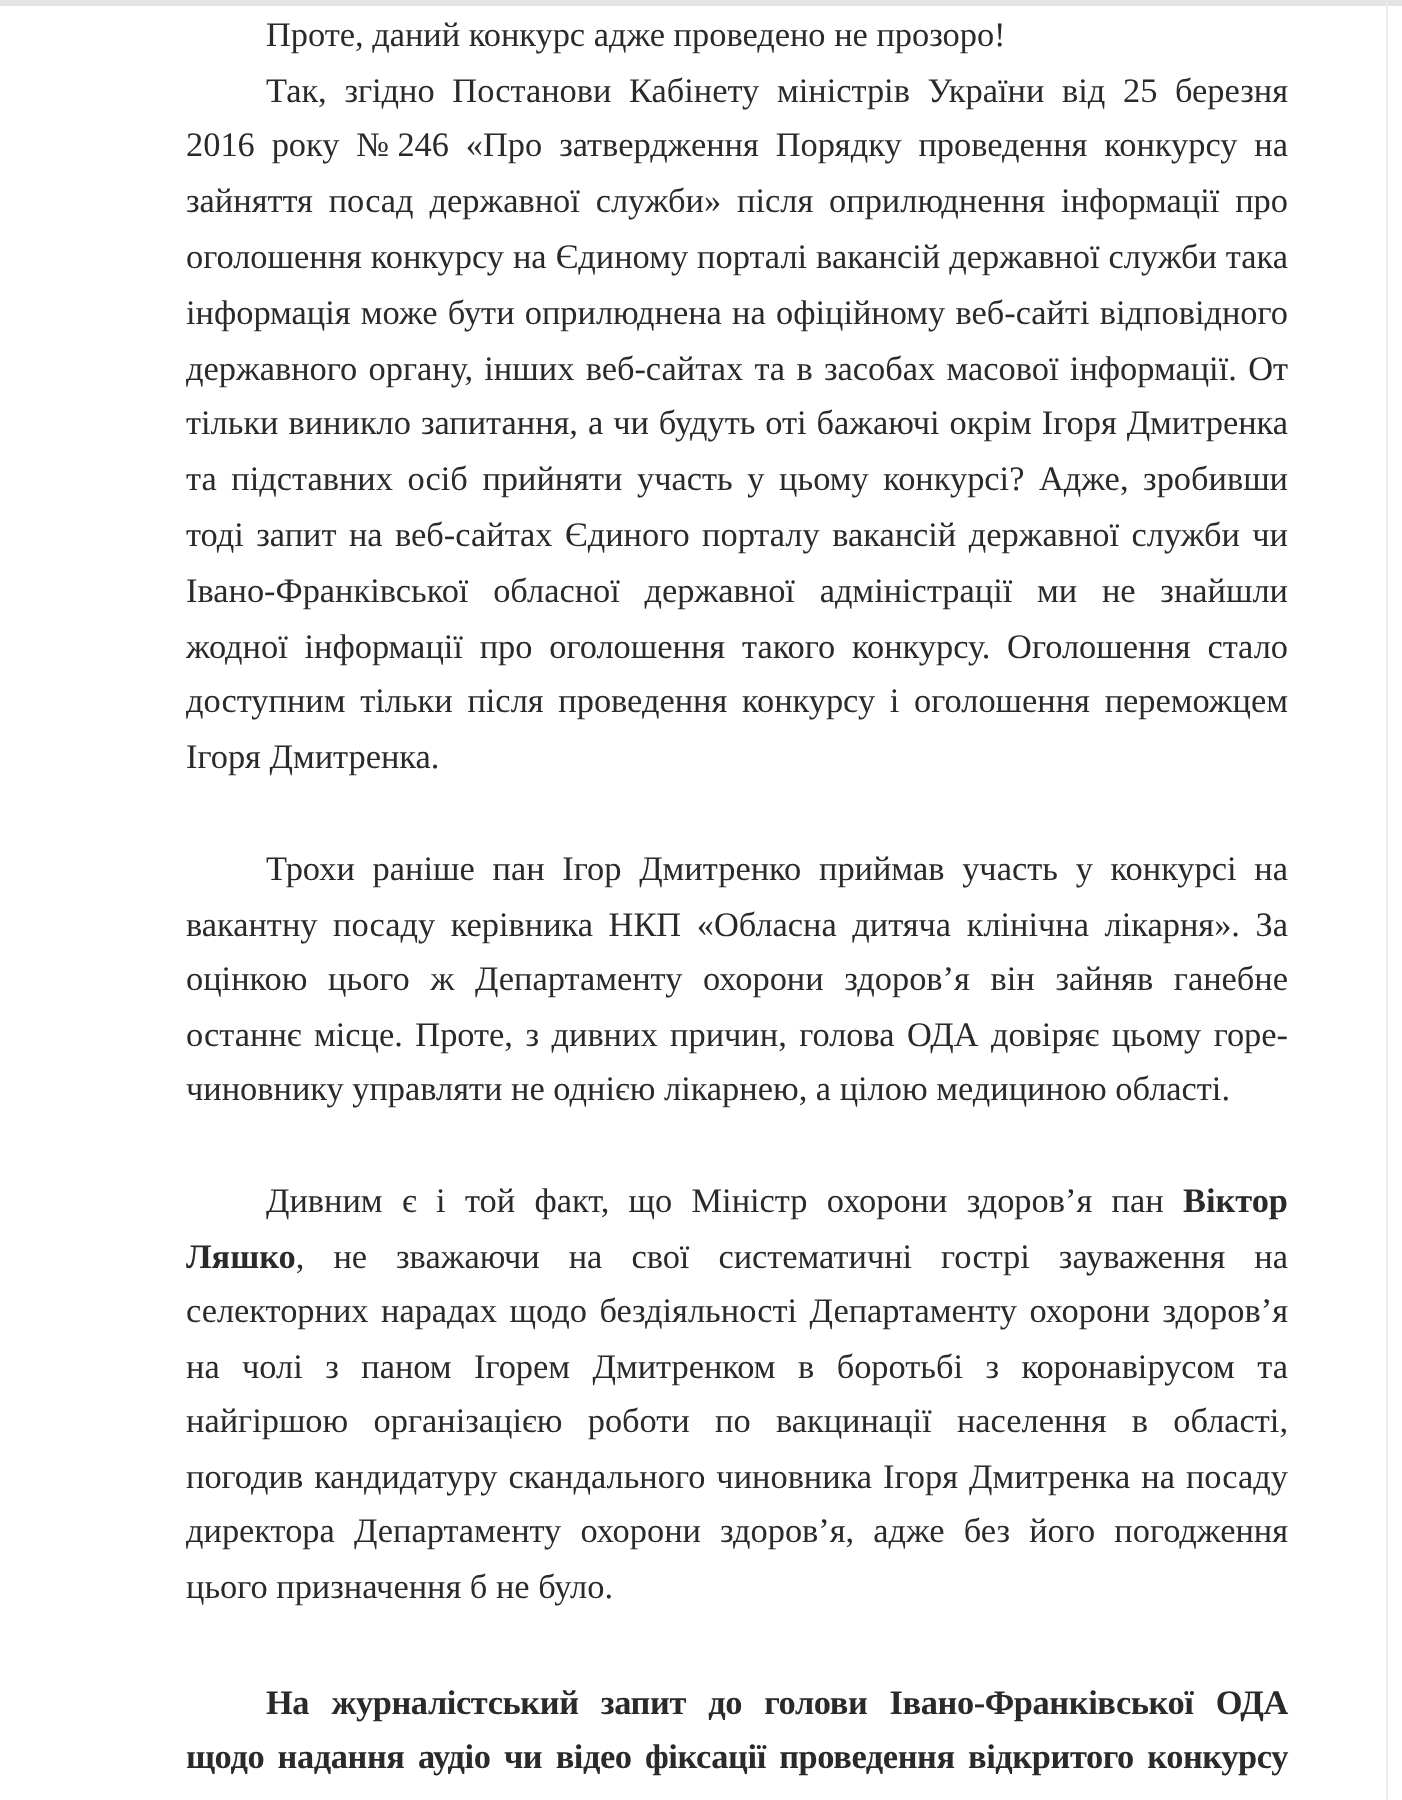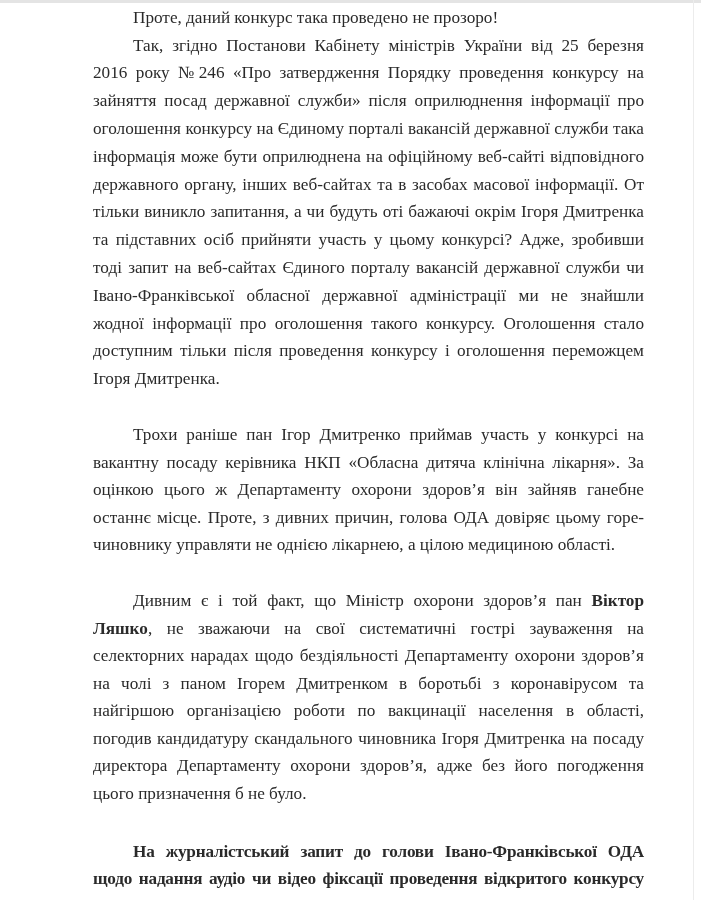--- a/index.html
+++ b/index.html
@@ -31,21 +31,21 @@
   .p.boldpara { font-weight: bold; letter-spacing: -0.2px; }
   .para-2 { line-height: 27.8px; font-family: Liberation Serif, serif; }
 </style>
 </head>
 <body>
 
 <div class="top-border"></div>
 <div class="right-line"></div>
 
 <div class="page">
-  <p class="p first">Проте, даний конкурс така проведено не прозоро!</p>
+  <p class="p first">Проте, даний конкурс адже проведено не прозоро!</p>
   <p class="p para-2">Так, згідно Постанови Кабінету міністрів України від 25 березня 2016 року №246 «Про затвердження Порядку проведення конкурсу на зайняття посад державної служби» після оприлюднення інформації про оголошення конкурсу на Єдиному порталі вакансій державної служби така інформація може бути оприлюднена на офіційному веб-сайті відповідного державного органу, інших веб-сайтах та в засобах масової інформації. От тільки виникло запитання, а чи будуть оті бажаючі окрім Ігоря Дмитренка та підставних осіб прийняти участь у цьому конкурсі? Адже, зробивши тоді запит на веб-сайтах Єдиного порталу вакансій державної служби чи Івано-Франківської обласної державної адміністрації ми не знайшли жодної інформації про оголошення такого конкурсу. Оголошення стало доступним тільки після проведення конкурсу і оголошення переможцем Ігоря Дмитренка.</p>
   <div class="gap2"></div>
   <p class="p">Трохи раніше пан Ігор Дмитренко приймав участь у конкурсі на вакантну посаду керівника НКП «Обласна дитяча клінічна лікарня». За оцінкою цього ж Департаменту охорони здоров’я він зайняв ганебне останнє місце. Проте, з дивних причин, голова ОДА довіряє цьому горе-чиновнику управляти не однією лікарнею, а цілою медициною області.</p>
   <div class="gap2"></div>
   <p class="p"><span>Дивним є і той факт, що Міністр охорони здоров’я пан </span><span class="bold">Віктор Ляшко</span><span>, не зважаючи на свої систематичні гострі зауваження на селекторних нарадах щодо бездіяльності Департаменту охорони здоров’я на чолі з паном Ігорем Дмитренком в боротьбі з коронавірусом та найгіршою організацією роботи по вакцинації населення в області, погодив кандидатуру скандального чиновника Ігоря Дмитренка на посаду директора Департаменту охорони здоров’я, адже без його погодження цього призначення б не було.</span></p>
   <div class="gap3"></div>
   <p class="p boldpara">На журналістський запит до голови Івано-Франківської ОДА щодо надання аудіо чи відео фіксації проведення відкритого конкурсу на заміщення вакантної посади директора Департаменту охорони здоров’я, переможцем в якому став Ігор Дмитренко, пані Світлана Онищук відповіла журналістам відмовою, посилаючись на конфіденційність інформації та заборону розповсюджувати персональні дані, чим порушила Конституцію України, Закони України «Про доступ до публічної інформації»,  «Про інформацію». Голова Івано-Франківської ОДА пані Світлана Оніщук, якій в 2015 році було присвоєно звання «доктор наук з державного управління», а в 2018 році – «заслужений юрист України» мабуть не знає, що аудіо чи відео запис проведення відкритого конкурсу на заміщення вакантної посади</p>
 </div>
 
 </body></html>

